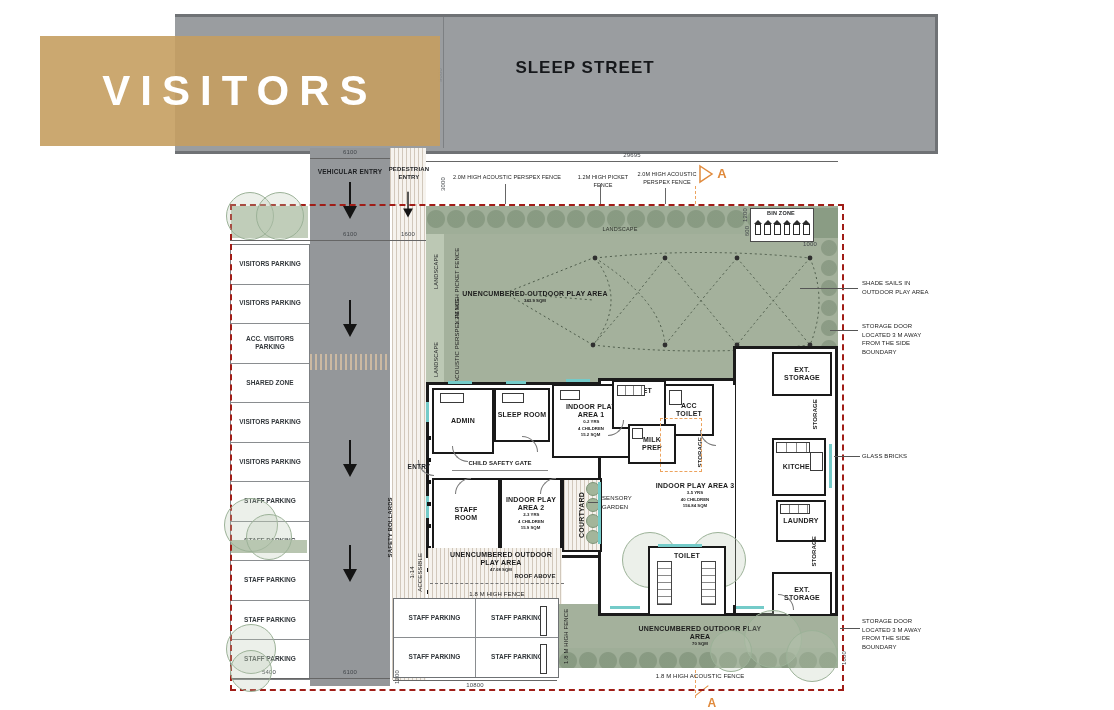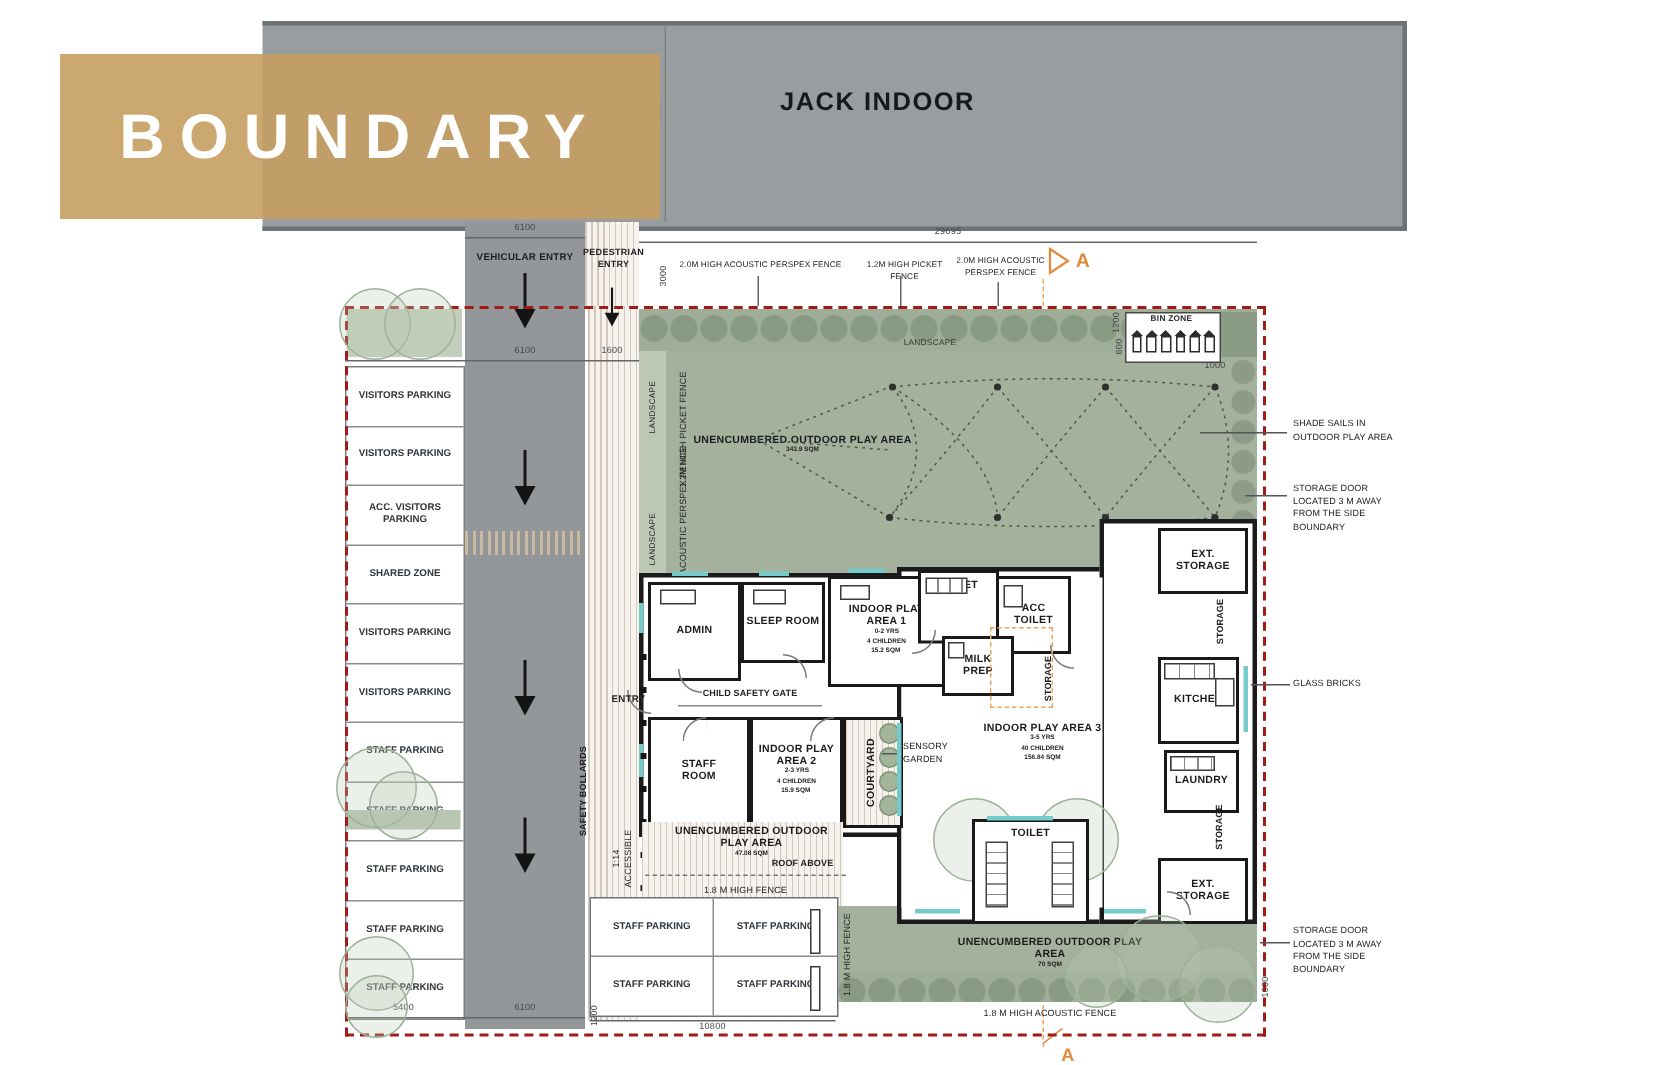--- a/index.html
+++ b/index.html
@@ -40,21 +40,21 @@
   .cubicles{position:absolute;width:13px;height:42px;border:1px solid #444;
             background:repeating-linear-gradient(180deg,#fff 0 6px,#8a8a8a 6px 7px)}
   .banner{position:absolute;display:flex;align-items:center;justify-content:center;z-index:60;
           background:rgba(197,158,96,.9);color:#fff;font-weight:bold;letter-spacing:10px;font-size:42px}
   .gcirc{position:absolute;border-radius:50%;background:#a3b59a;border:1px solid #7e9478}
 </style>
 </head>
 <body>
 
 <div class="abs" style="left:175px;top:14px;width:760px;height:134px;background:#9a9da0;border-top:3px solid #6f7275;border-bottom:3px solid #6f7275;border-right:3px solid #6f7275"></div>
-<div class="lbl" style="left:500px;top:57px;width:170px;font-size:17px;letter-spacing:1px;color:#16181b">JACK INDOOR</div>
+<div class="lbl" style="left:500px;top:57px;width:170px;font-size:17px;letter-spacing:1px;color:#16181b">SLEEP STREET</div>
 <div class="dim vrot" style="left:420px;top:72px;width:40px;color:#85888b">9000</div>
 <div class="line" style="left:443px;top:17px;width:1px;height:131px;background:#7d8083"></div>
 
 <div class="abs" style="left:310px;top:148px;width:80px;height:538px;background:#94979a"></div>
 <div class="abs hatchv" style="left:390px;top:148px;width:36px;height:58px"></div>
 <div class="abs hatchv" style="left:392px;top:204px;width:34px;height:476px"></div>
 <div class="abs" style="left:310px;top:354px;width:80px;height:16px;background:repeating-linear-gradient(90deg,#cbb9a2 0 2px,rgba(0,0,0,0) 2px 5px)"></div>
 <div class="down-arrow" style="left:343px;top:182px"></div>
 <div class="down-arrow" style="left:343px;top:300px"></div>
 <div class="down-arrow" style="left:343px;top:440px"></div>
@@ -345,14 +345,14 @@
 <div class="note" style="left:862px;top:279px;width:78px">SHADE SAILS IN OUTDOOR PLAY AREA</div>
 <div class="leader" style="left:800px;top:288px;width:58px"></div>
 <div class="note" style="left:862px;top:322px;width:74px">STORAGE DOOR LOCATED 3 M AWAY FROM THE SIDE BOUNDARY</div>
 <div class="leader" style="left:830px;top:330px;width:28px"></div>
 <div class="note" style="left:862px;top:452px;width:70px;white-space:nowrap">GLASS BRICKS</div>
 <div class="leader" style="left:834px;top:456px;width:26px"></div>
 <div class="note" style="left:862px;top:617px;width:74px">STORAGE DOOR LOCATED 3 M AWAY FROM THE SIDE BOUNDARY</div>
 <div class="leader" style="left:840px;top:628px;width:20px"></div>
 
 <div class="banner" style="left:40px;top:36px;width:400px;height:110px">
-  <span>BOUNDARY</span>
+  <span>VISITORS</span>
 </div>
 
 </body></html>

